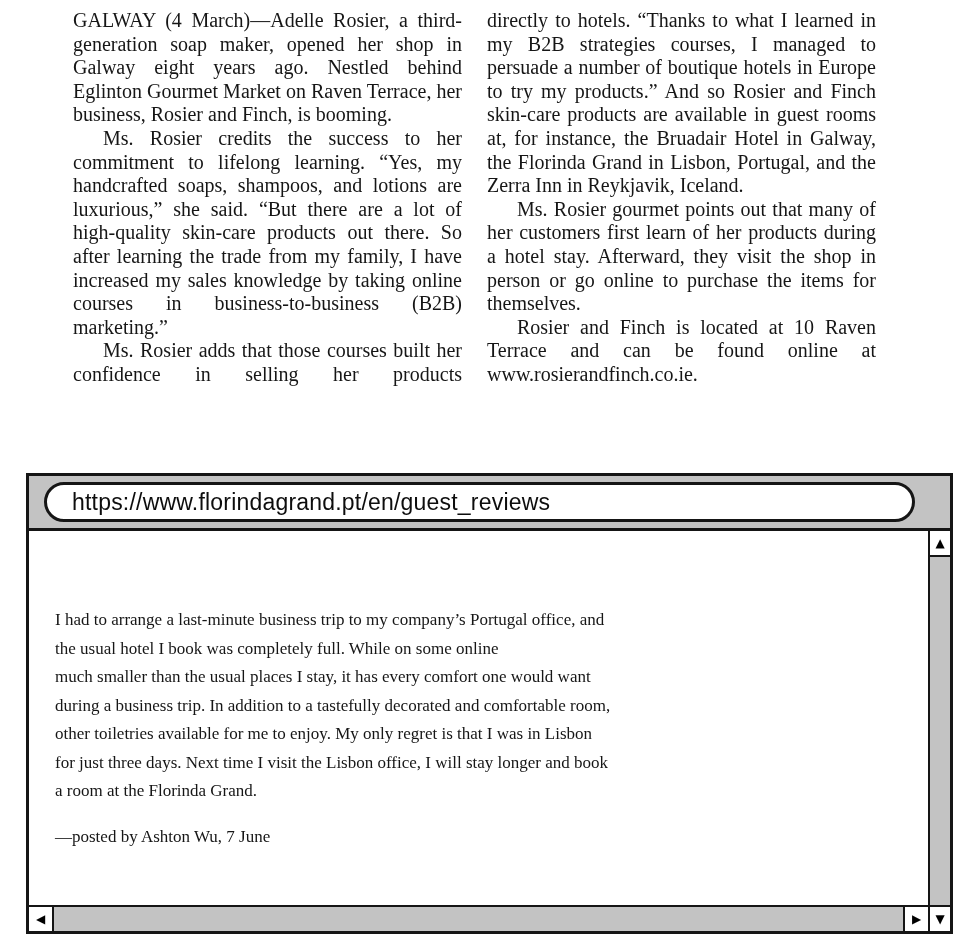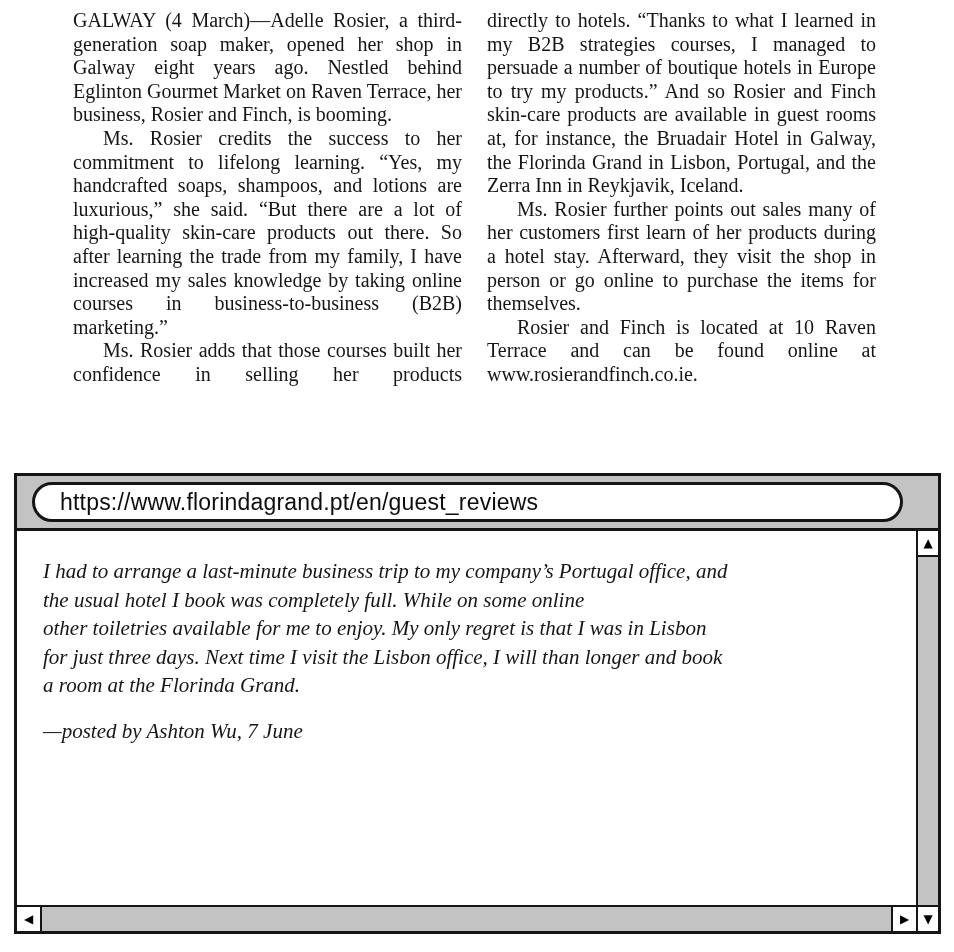--- a/index.html
+++ b/index.html
@@ -26,21 +26,21 @@
     line-height: 23.6px;
     text-align: justify;
   }
   .article p { text-indent: 30px; }
   .article p.no-indent { text-indent: 0; }
   .article p.stretch-last { text-align-last: justify; }
 
   
   .browser {
     position: absolute;
-    left: 14px; top: 473px;
+    left: 26px; top: 473px;
     width: 927px; height: 461px;
     border: 3px solid #151515;
     background: #ffffff;
     display: flex;
     flex-direction: column;
   }
   .titlebar {
     flex: 0 0 55px;
     background: #c3c3c3;
     border-bottom: 3px solid #151515;
@@ -64,25 +64,24 @@
     white-space: nowrap;
     overflow: hidden;
   }
   .bodyrow {
     flex: 1 1 auto;
     display: flex;
     min-height: 0;
   }
   .content {
     flex: 1 1 auto;
-    padding: 26px 18px 0 26px;
-    font-size: 21px;
+    padding: 75px 18px 0 26px;
+    font-size: 17px;
     line-height: 28.5px;
     overflow: hidden;
-    font-style: italic;
   }
   .review-line { min-height: 28.5px; }
   .byline { margin-top: 17px; }
 
   
   .vscroll {
     flex: 0 0 22px;
     border-left: 2px solid #151515;
     background: #c3c3c3;
     display: flex;
@@ -125,41 +124,43 @@
 <body>
 
 <div class="article">
   <div class="col">
     <p class="no-indent">GALWAY (4 March)—Adelle Rosier, a third-generation soap maker, opened her shop in Galway eight years ago. Nestled behind Eglinton Gourmet Market on Raven Terrace, her business, Rosier and Finch, is booming.</p>
     <p>Ms. Rosier credits the success to her commitment to lifelong learning. “Yes, my handcrafted soaps, shampoos, and lotions are luxurious,” she said. “But there are a lot of high-quality skin-care products out there. So after learning the trade from my family, I have increased my sales knowledge by taking online courses in business-to-business (B2B) marketing.”</p>
     <p class="stretch-last">Ms. Rosier adds that those courses built her confidence in selling her products</p>
   </div>
   <div class="col">
     <p class="no-indent">directly to hotels. “Thanks to what I learned in my B2B strategies courses, I managed to persuade a number of boutique hotels in Europe to try my products.” And so Rosier and Finch skin-care products are available in guest rooms at, for instance, the Bruadair Hotel in Galway, the Florinda Grand in Lisbon, Portugal, and the Zerra Inn in Reykjavik, Iceland.</p>
-    <p>Ms. Rosier further points out sales many of her customers first learn of her products during a hotel stay. Afterward, they visit the shop in person or go online to purchase the items for themselves.</p>
+    <p>Ms. Rosier gourmet points out that many of her customers first learn of her products during a hotel stay. Afterward, they visit the shop in person or go online to purchase the items for themselves.</p>
     <p>Rosier and Finch is located at 10 Raven Terrace and can be found online at www.rosierandfinch.co.ie.</p>
   </div>
 </div>
 
 <div class="browser">
 
   <div class="titlebar">
     <div class="urlbar">
       <span>https://www.florindagrand.pt/en/guest_reviews</span>
     </div>
   </div>
 
   <div class="bodyrow">
 
     <div class="content">
       <div>
         <div class="review-line">I had to arrange a last-minute business trip to my company’s Portugal office, and</div>
         <div class="review-line">the usual hotel I book was completely full. While on some online</div>
+        <div class="review-line">much smaller than the usual places I stay, it has every comfort one would want</div>
+        <div class="review-line">during a business trip. In addition to a tastefully decorated and comfortable room,</div>
         <div class="review-line">other toiletries available for me to enjoy. My only regret is that I was in Lisbon</div>
-        <div class="review-line">for just three days. Next time I visit the Lisbon office, I will than longer and book</div>
+        <div class="review-line">for just three days. Next time I visit the Lisbon office, I will stay longer and book</div>
         <div class="review-line">a room at the Florinda Grand.</div>
         <div class="byline">—posted by Ashton Wu, 7 June</div>
       </div>
     </div>
 
     <div class="vscroll">
       <div class="sbtn vbtn-up">
         <span>▲</span>
       </div>
       <div class="vtrack"></div>

